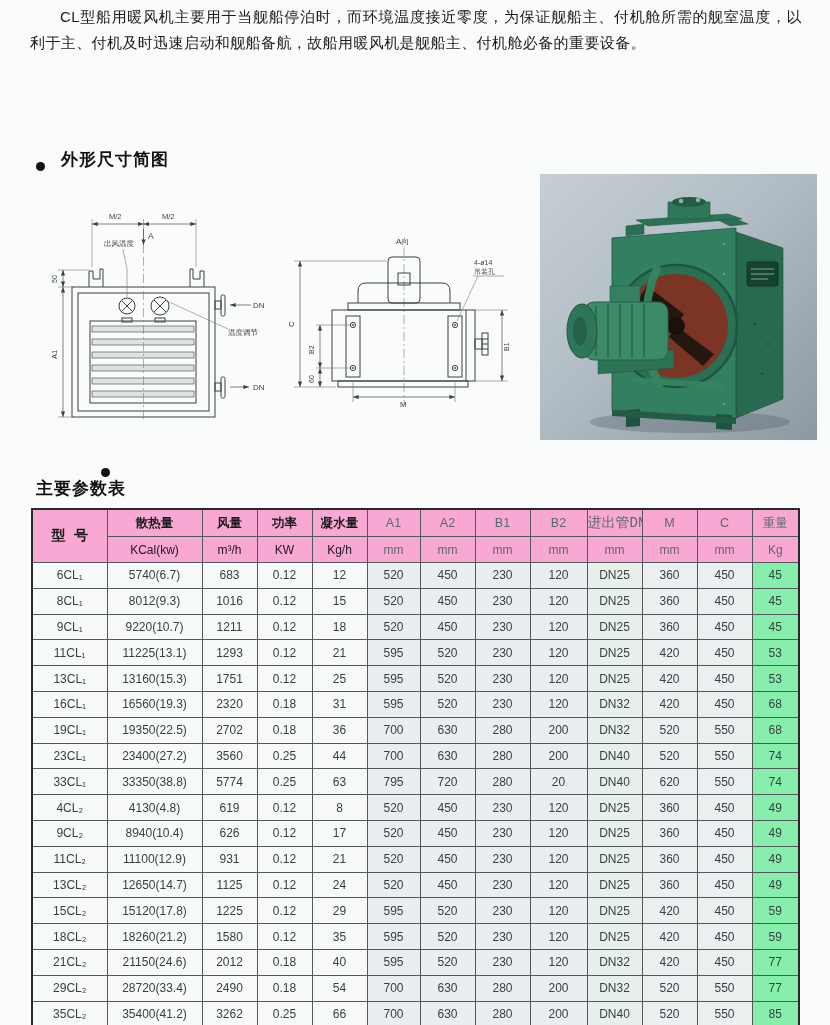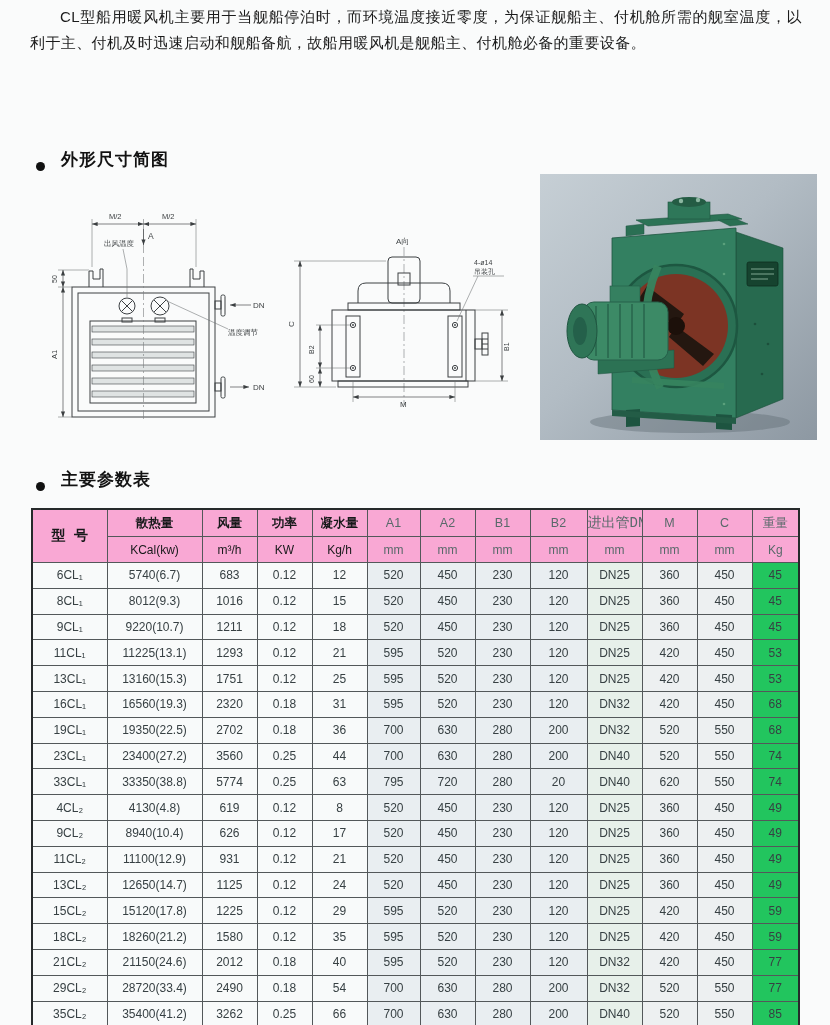--- a/index.html
+++ b/index.html
@@ -10,21 +10,21 @@
   .intro{position:absolute;top:4px;left:30px;width:772px;color:#1b1b1b;
          font-size:15px;line-height:26px;text-align:justify;letter-spacing:.4px;}
   .intro p{margin:0;text-indent:2em;}
 
   
   .section-heading{position:absolute;left:36px;display:flex;align-items:flex-end;
          font-size:17px;font-weight:bold;color:#121212;letter-spacing:1px;}
   .section-heading .bullet{width:9px;height:9px;border-radius:50%;background:#111;
          display:inline-block;margin-right:16px;}
   #heading-dimensions{top:148px;}
-  #heading-parameters{top:468px;}
+  #heading-parameters{top:468px;flex-direction:column;}
 
   
   .figures{position:absolute;top:172px;left:30px;width:790px;height:275px;}
   .figures svg{position:absolute;}
   #front-view{left:0;top:27px;}
   #side-view{left:240px;top:27px;}
   #product-photo{left:510px;top:2px;}
   .diagram{background:transparent;}
   .diagram text{font-family:"Liberation Sans", sans-serif;fill:#3b3f41;}
   .diagram .dim{stroke:#4a4e50;stroke-width:.7;fill:none;}
@@ -41,21 +41,21 @@
          white-space:nowrap;overflow:hidden;padding:0;}
   thead th{background:#f9a8d4;height:26px;font-size:12.5px;font-weight:bold;}
   thead th.unit{height:25px;font-weight:normal;font-size:12px;}
   thead th.h-dark{color:#17191a;}
   thead th.h-gray{color:#59696a;font-weight:normal;}
   thead th.small{font-size:14px;font-family:Liberation Mono, monospace;}
   tbody td{height:24.8px;font-size:12px;color:#374043;background:#f8fafa;}
   tbody td:nth-child(n+6):nth-child(-n+9){background:#e9eef1;}
   tbody td:nth-child(10){background:#e7f0ea;}
   tbody td:nth-child(n+11):nth-child(-n+12){background:#edf0f1;}
-  tbody td:nth-child(13){background:#22c55e;}
+  tbody td:nth-child(13){background:#86efac;}
 </style>
 </head>
 <body>
 
 <div class="page" data-name="document-page">
 
   <section class="intro" data-name="intro-section">
     <p data-name="intro-paragraph-1">CL型船用暖风机主要用于当舰船停泊时，而环境温度接近零度，为保证舰船主、付机舱所需的舰室温度，以利于主、付机及时迅速启动和舰船备航，故船用暖风机是舰船主、付机舱必备的重要设备。</p>
   </section>
 

